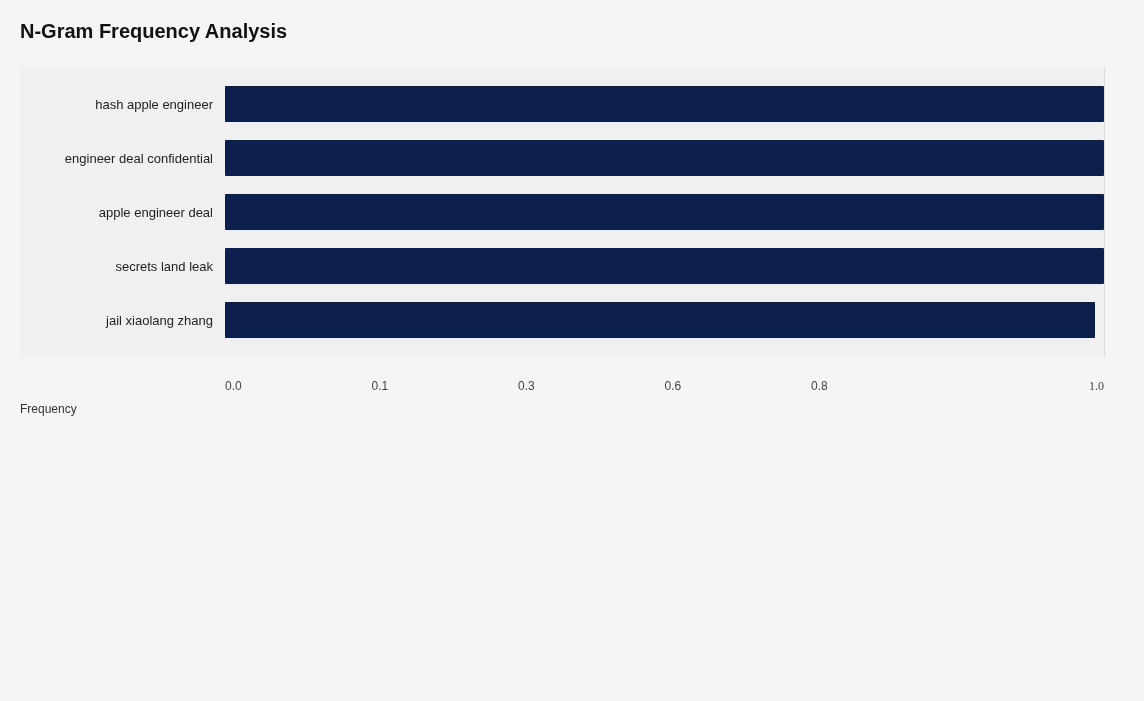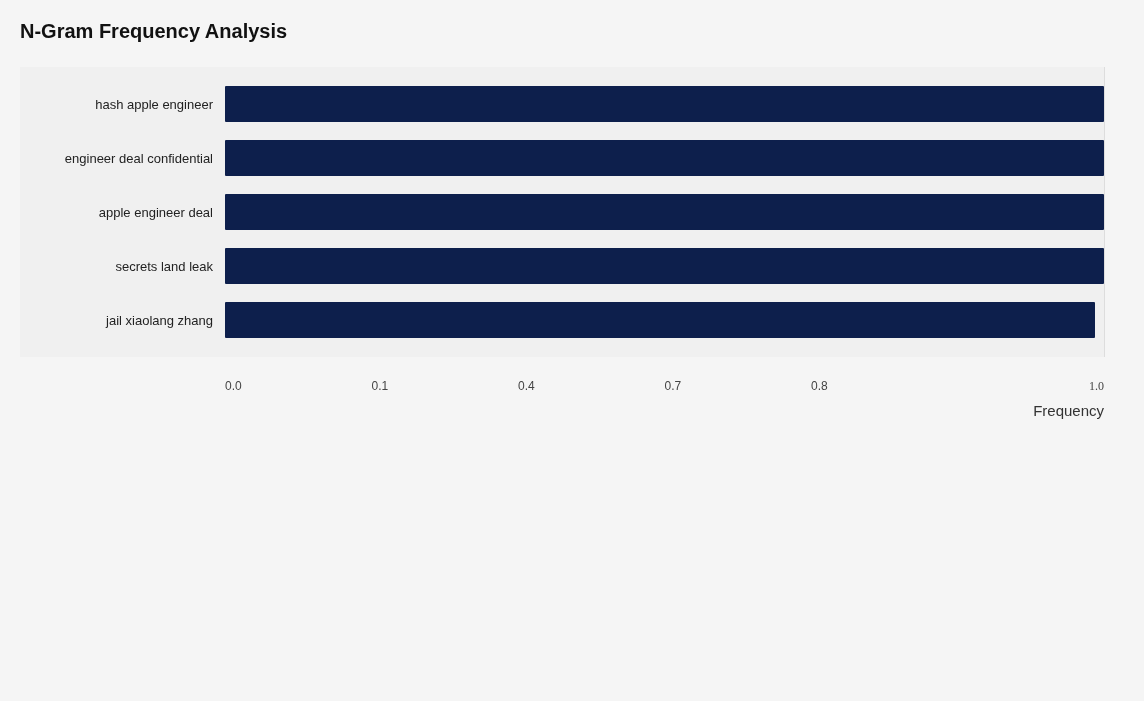--- a/index.html
+++ b/index.html
@@ -66,23 +66,23 @@
       flex: 1;
       text-align: left;
       font-size: 12px;
       color: #444;
     }
     .x-tick:last-child {
       text-align: right;
       font-family: Liberation Serif, serif;
     }
     .x-axis-label {
-      text-align: right;
+      text-align: left;
       margin-top: 8px;
-      font-size: 15px;
+      font-size: 12px;
       color: #333;
     }
   </style>
 </head>
 <body>
 
 <div class="chart-container">
   <div class="chart-title">N-Gram Frequency Analysis</div>
 
   <div style="position:relative;">
@@ -126,19 +126,19 @@
           <div class="bar-track">
             <div class="bar-fill" style="width: 99%; background: rgb(13, 31, 76);"></div>
           </div>
         </div>
       </div>
   </div>
 
   <div class="x-axis" id="x-axis-container">
   <div class="x-tick">0.0</div>
       <div class="x-tick">0.1</div>
-      <div class="x-tick">0.4</div>
-      <div class="x-tick">0.7</div>
+      <div class="x-tick">0.3</div>
+      <div class="x-tick">0.6</div>
       <div class="x-tick">0.8</div>
       <div class="x-tick" style="text-align: right;">1.0</div>
     </div>
   <div class="x-axis-label">Frequency</div>
 </div>
 
 </body></html>

